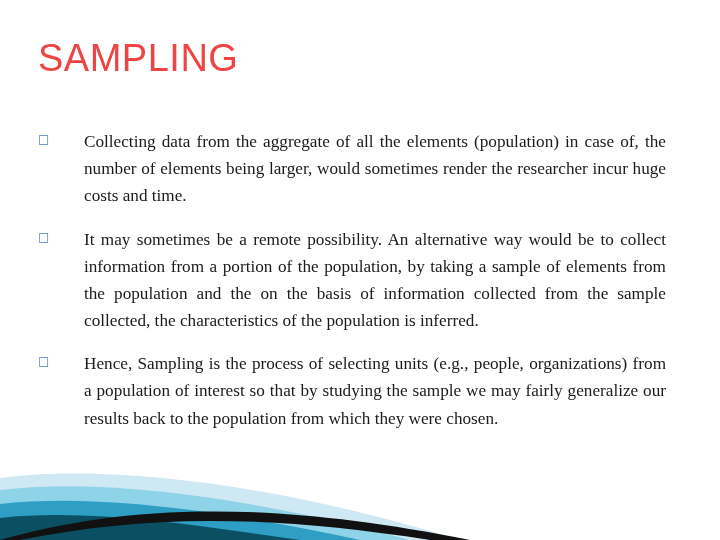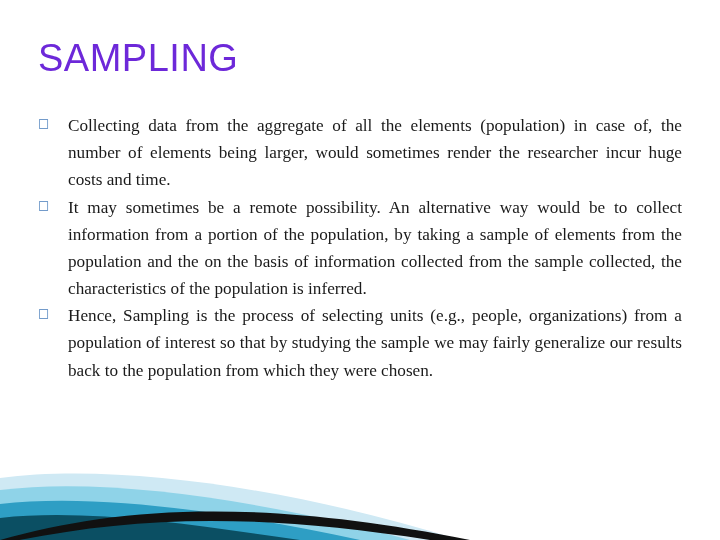--- a/index.html
+++ b/index.html
@@ -21,21 +21,21 @@
     overflow: hidden;
   }
   .slide-title {
     position: absolute;
     left: 38px;
     top: 38px;
     font-family: "Liberation Sans", sans-serif;
     font-size: 38px;
     font-weight: 400;
     letter-spacing: 0.5px;
-    color: #6d28d9;
+    color: #ef4444;
     line-height: 1.1;
   }
   .body-block {
     position: absolute;
     left: 38px;
     top: 112px;
     width: 644px;
   }
   .bullet-row {
     display: block;
@@ -43,21 +43,21 @@
     margin-bottom: 0px;
   }
   .bullet-text {
     font-family: "Liberation Serif", serif;
     font-size: 17.2px;
     line-height: 1.58;
     color: #1a1a1a;
     text-align: justify;
     text-justify: inter-word;
     text-indent: 0;
-    margin: 0;
+    margin: 16px;
     padding-left: 30px;
   }
   .bullet-marker {
     position: absolute;
     left: 0px;
     top: 3px;
     font-family: "DejaVu Sans", sans-serif;
     font-size: 12px;
     color: #4a7ebb;
     line-height: 1.4;

